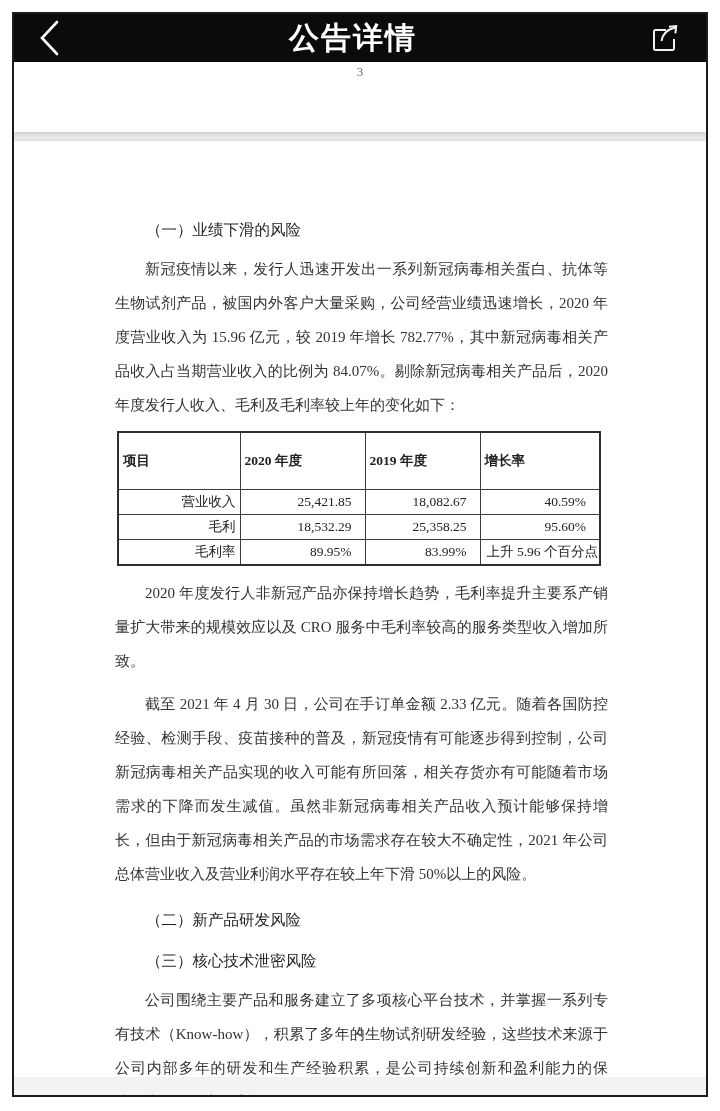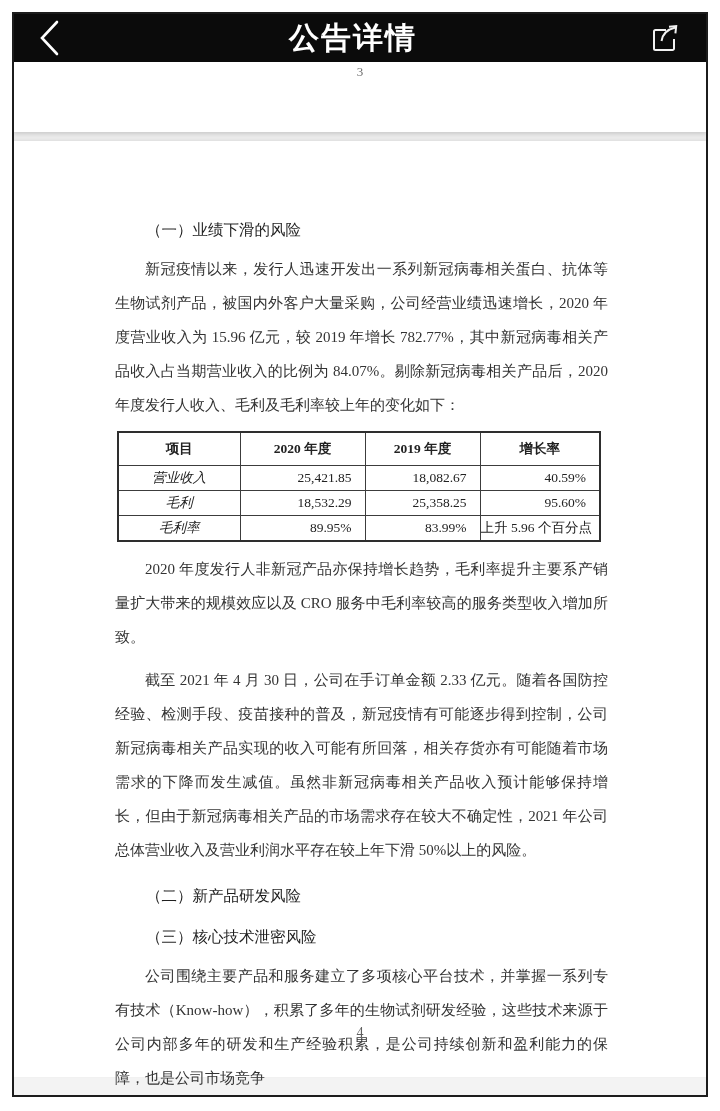--- a/index.html
+++ b/index.html
@@ -45,24 +45,24 @@
     font-size:15px; line-height:34px; color:#333333; margin:0 0 9px 0;
     text-align:justify; text-indent:2em;
   }
   
   table.fin-table {
     border-collapse:collapse; table-layout:fixed; width:482px;
     margin:4px 0 10px 2px; font-size:13.5px; color:#222222;
     border:2px solid #2e2e2e;
   }
   .fin-table th, .fin-table td {
-    border:1px solid #3c3c3c; height:24px; padding:0 13px 0 0; overflow:hidden;
+    border:1px solid #3c3c3c; height:24px; padding:0 13px 0 6px; overflow:hidden;
   }
-  .fin-table th { font-weight:bold; text-align:center; padding:4px 4px; }
-  .fin-table td.c-label { text-align:center; padding:0 4px;font-style:italic; }
+  .fin-table th { font-weight:bold; text-align:left; padding:16px 4px; }
+  .fin-table td.c-label { text-align:right; padding:0 4px; }
   .fin-table td.c-num { text-align:right; white-space:nowrap; }
   
   .icon-svg { display:block; }
 </style>
 </head>
 <body>
 
 <div class="app-frame">
 
   <div class="navbar">

